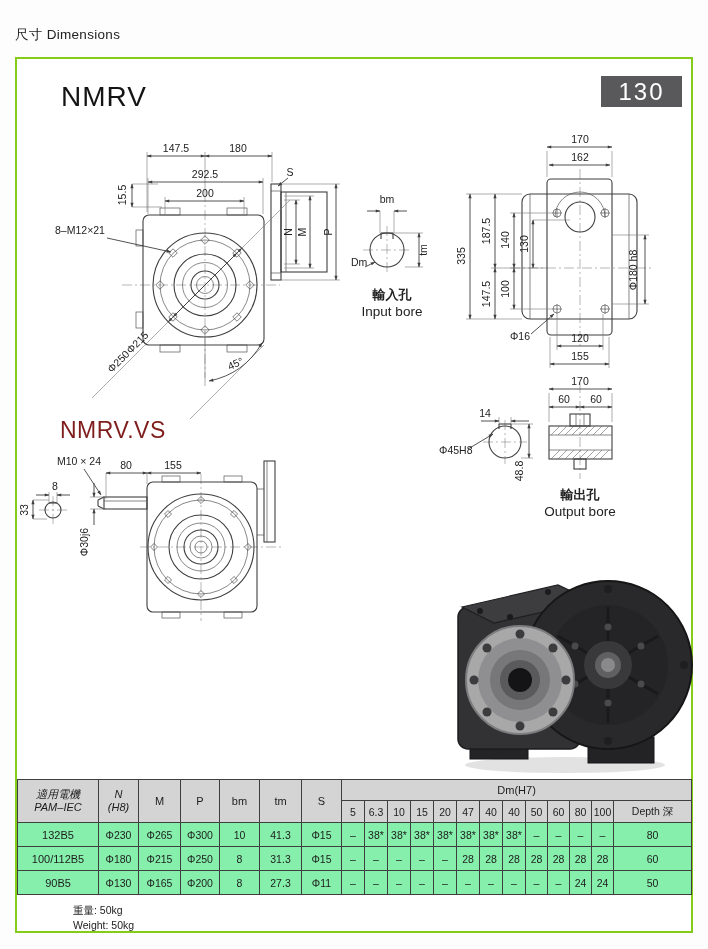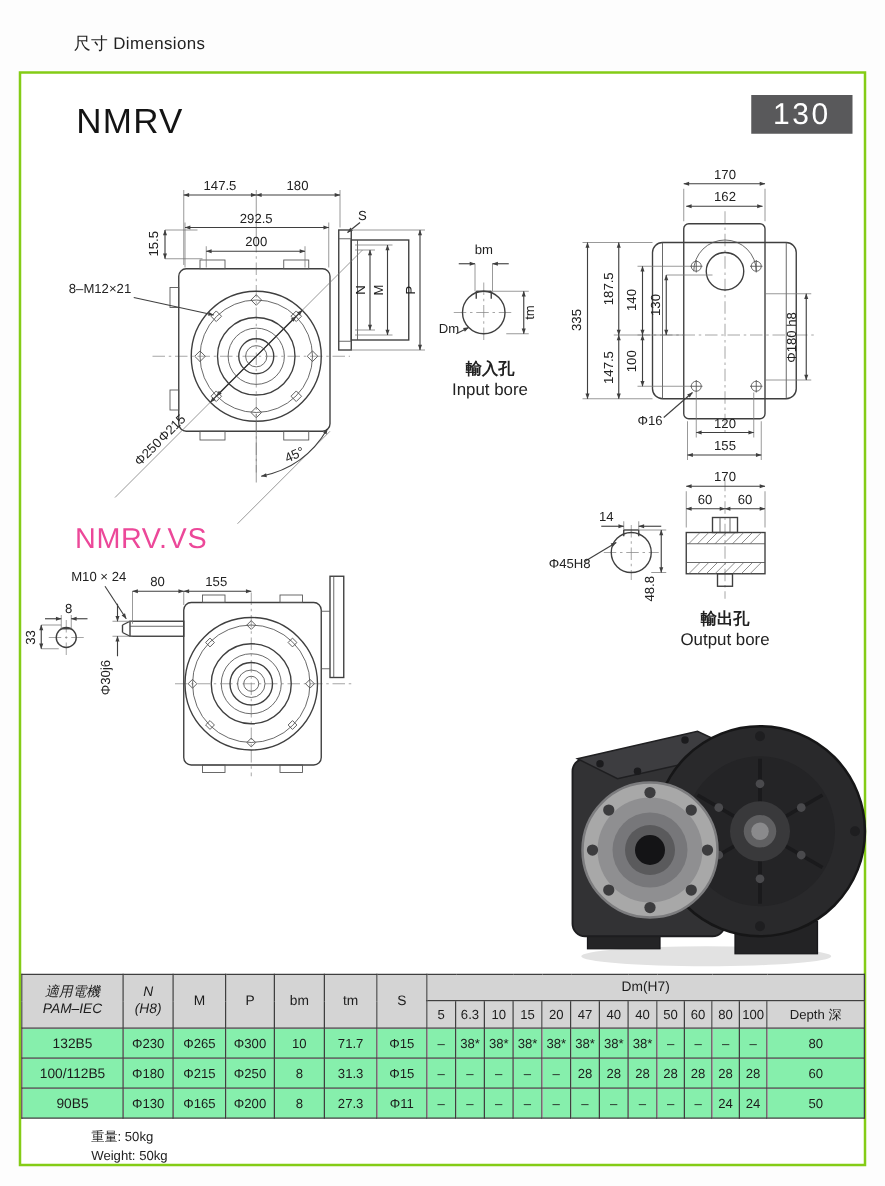--- a/index.html
+++ b/index.html
@@ -1,22 +1,22 @@
 <!DOCTYPE html>
 <html><head>
 <meta charset="utf-8">
 <style>
   html,body{margin:0;padding:0;background:#fdfdfd;width:708px;height:949px;position:relative;
     font-family:"Liberation Sans",sans-serif;color:#1d1d1d;-webkit-font-smoothing:antialiased;}
-  .page-label{position:absolute;left:15px;top:26px;font-size:13.5px;letter-spacing:.3px;color:#222;margin-left:44px;}
+  .page-label{position:absolute;left:15px;top:26px;font-size:13.5px;letter-spacing:.3px;color:#222;}
   .panel{position:absolute;left:15px;top:57px;width:674px;height:872px;border:2px solid #84cc16;background:#fff;}
   .title{position:absolute;left:44px;top:22px;font-size:28px;letter-spacing:1px;color:#141414;}
   .badge{position:absolute;left:584px;top:17px;width:81px;height:31px;background:#59595b;color:#fff;
     font-size:24px;text-align:center;line-height:31px;letter-spacing:2px;}
-  .vs-title{position:absolute;left:43px;top:358px;font-size:23px;letter-spacing:.5px;color:#ec4899;}
+  .vs-title{position:absolute;left:43px;top:358px;font-size:23px;letter-spacing:.5px;color:#7f1d1d;}
   svg{position:absolute;overflow:visible;}
   svg text{font-size:10.5px;fill:#222;}
   .ol{stroke:#3f3f3f;stroke-width:1.1;fill:none;}
   .thin{stroke:#555;stroke-width:.7;fill:none;}
   .dim{stroke:#3f3f3f;stroke-width:.9;fill:none;}
   .ext{stroke:#777;stroke-width:.6;fill:none;}
   .cl{stroke:#888;stroke-width:.6;fill:none;stroke-dasharray:10 3 2 3;}
   .hat{stroke:#666;stroke-width:.6;}
   .cap-zh{font-size:13px;font-weight:bold;}
   .cap-en{font-size:13.5px;}
@@ -480,21 +480,21 @@
         <th>Depth 深</th>
       </tr>
     </thead>
     <tbody>
         <tr>
           <td class="model">132B5</td>
           <td>Φ230</td>
           <td>Φ265</td>
           <td>Φ300</td>
           <td>10</td>
-          <td>71.7</td>
+          <td>41.3</td>
           <td>Φ15</td>
           <td>–</td>
           <td>38*</td>
           <td>38*</td>
           <td>38*</td>
           <td>38*</td>
           <td>38*</td>
           <td>38*</td>
           <td>38*</td>
           <td>–</td>

